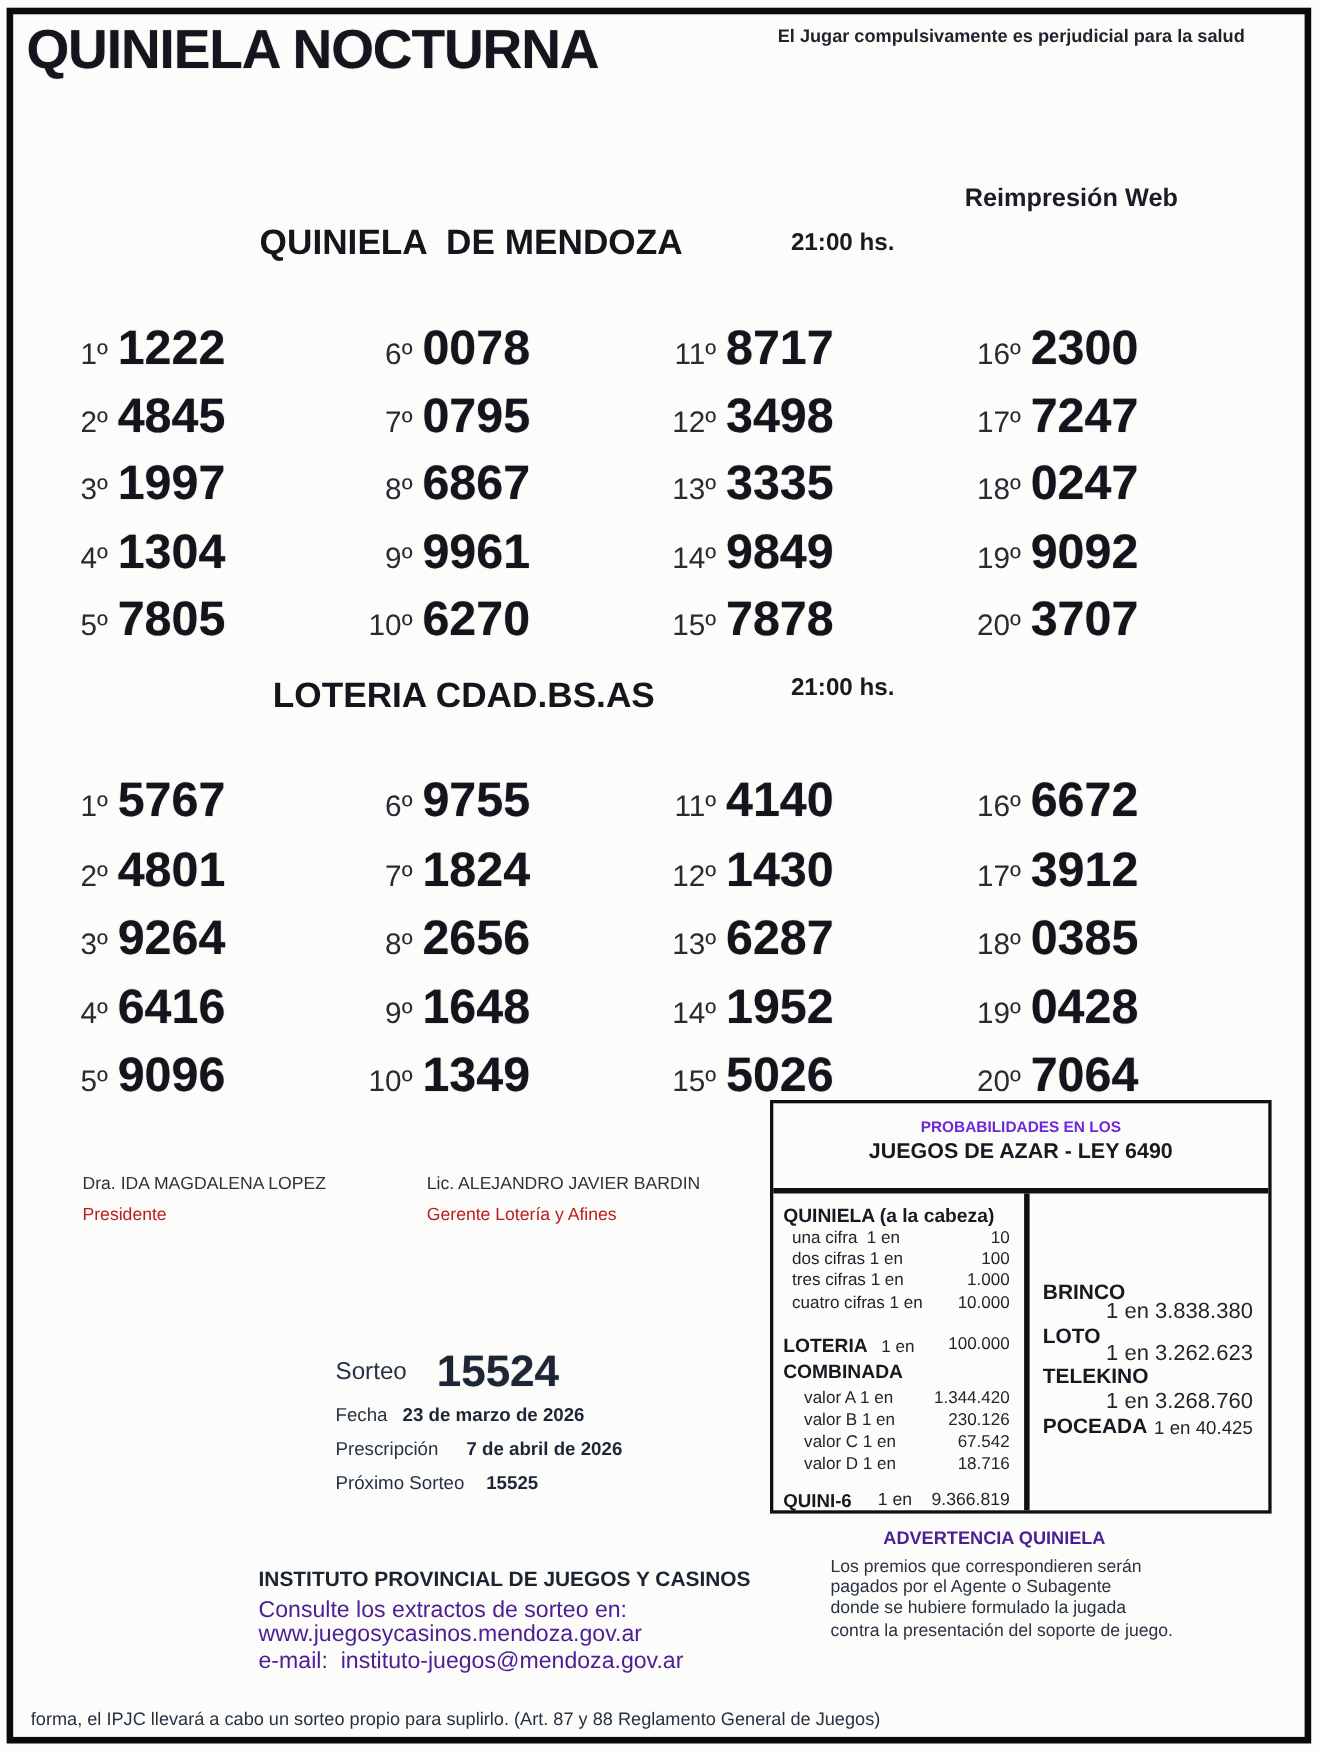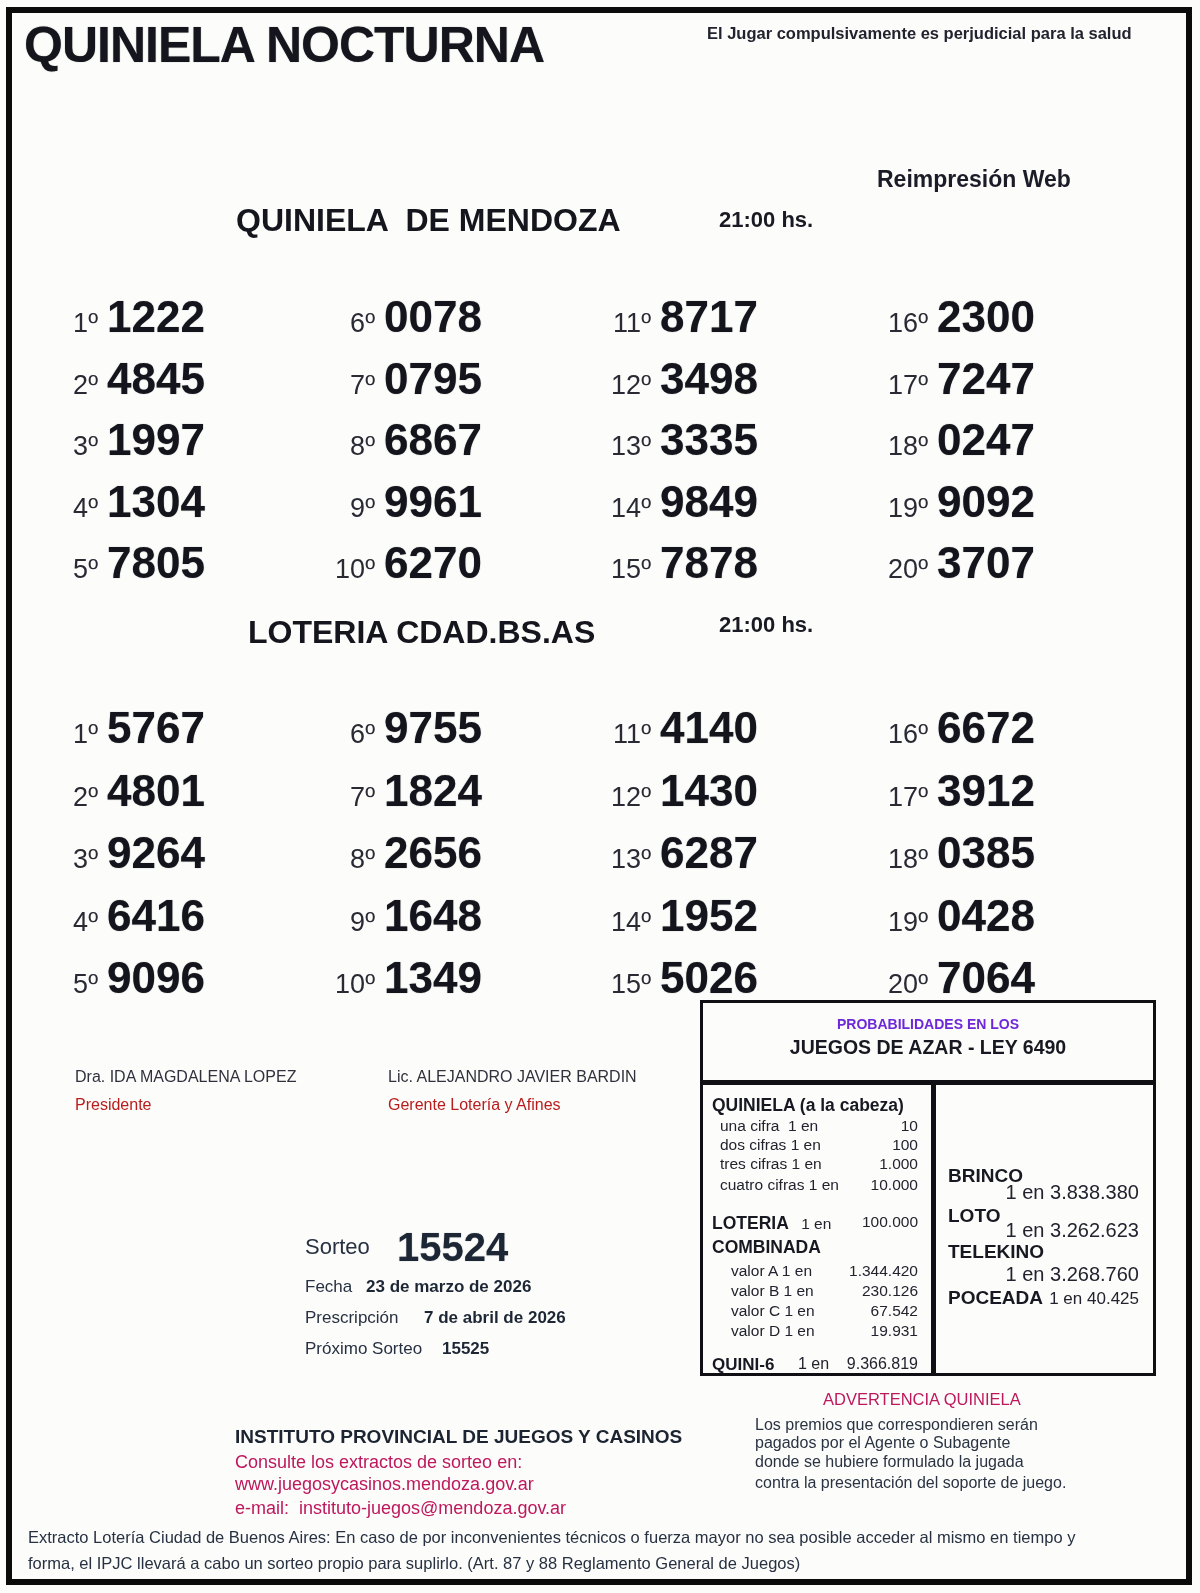--- a/index.html
+++ b/index.html
@@ -32,22 +32,22 @@
   #prob-head{position:absolute;left:0;top:0;width:100%;height:82px;border-bottom:5px solid #101014;box-sizing:border-box;text-align:center;}
   #prob-head .l1{margin-top:13px;font-size:14px;font-weight:700;color:#6d28d9;}
   #prob-head .l2{margin-top:4px;font-size:19.5px;font-weight:700;color:#181822;}
   #prob-divider{position:absolute;left:228px;top:82px;width:5px;bottom:0;background:#101014;}
   .pl{position:absolute;font-size:15.5px;color:#23232f;}
   .pl .val{position:absolute;right:0;}
   .prob-sub{font-size:17.5px;font-weight:700;color:#181822;}
   .game-name{font-size:19px;font-weight:700;color:#181822;}
   .game-val{font-size:20px;color:#23232f;}
   .inst-bold{font-size:19px;font-weight:700;color:#1b2430;}
-  .inst-line{font-size:18px;color:#be185d;}
-  .adv-title{font-size:16.5px;font-weight:400;color:#be185d;margin-left:20px;}
+  .inst-line{font-size:21px;color:#4c1d95;}
+  .adv-title{font-size:16.5px;font-weight:700;color:#4c1d95;}
   .adv-line{font-size:16px;color:#2a3342;}
   .footer-line{font-size:16.5px;color:#273142;}
 </style>
 </head>
 <body>
 
 <div id="page">
   <div id="frame"></div>
 
   <div class="abs page-title" style="left:24px;top:16px;">QUINIELA NOCTURNA</div>
@@ -267,21 +267,21 @@
 
     <div class="pl" style="left:9px;top:210px;width:206px;">
       <span class="prob-sub">LOTERIA</span>
       <span style="margin-left:8px;">1 en</span>
       <span class="val">100.000</span>
     </div>
     <div class="pl prob-sub" style="left:9px;top:234px;">COMBINADA</div>
     <div class="pl" style="left:28px;top:259px;width:187px;"><span>valor A 1 en</span><span class="val">1.344.420</span></div>
     <div class="pl" style="left:28px;top:279px;width:187px;"><span>valor B 1 en</span><span class="val">230.126</span></div>
     <div class="pl" style="left:28px;top:299px;width:187px;"><span>valor C 1 en</span><span class="val">67.542</span></div>
-    <div class="pl" style="left:28px;top:319px;width:187px;"><span>valor D 1 en</span><span class="val">19.931</span></div>
+    <div class="pl" style="left:28px;top:319px;width:187px;"><span>valor D 1 en</span><span class="val">18.716</span></div>
 
     <div class="pl" style="left:9px;top:352px;width:206px;font-size:16px;">
       <span class="prob-sub" style="font-size:17px;">QUINI-6</span>
       <span style="position:absolute;left:86px;">1 en</span>
       <span class="val">9.366.819</span>
     </div>
 
     <div class="pl game-name" style="left:245px;top:162px;">BRINCO</div>
     <div class="pl game-val" style="right:14px;top:178px;">1 en 3.838.380</div>
     <div class="pl game-name" style="left:245px;top:202px;">LOTO</div>
@@ -296,15 +296,14 @@
   <div class="abs adv-line" style="left:755px;top:1416px;">Los premios que correspondieren serán</div>
   <div class="abs adv-line" style="left:755px;top:1434px;">pagados por el Agente o Subagente</div>
   <div class="abs adv-line" style="left:755px;top:1453px;">donde se hubiere formulado la jugada</div>
   <div class="abs adv-line" style="left:755px;top:1474px;">contra la presentación del soporte de juego.</div>
 
   <div class="abs inst-bold" style="left:235px;top:1426px;">INSTITUTO PROVINCIAL DE JUEGOS Y CASINOS</div>
   <div class="abs inst-line" style="left:235px;top:1452px;">Consulte los extractos de sorteo en:</div>
   <div class="abs inst-line" style="left:235px;top:1474px;">www.juegosycasinos.mendoza.gov.ar</div>
   <div class="abs inst-line pre" style="left:235px;top:1498px;">e-mail:  instituto-juegos@mendoza.gov.ar</div>
 
-  <div class="abs footer-line" style="left:28px;top:1528px;width:1140px;">Extracto Lotería Ciudad de Buenos Aires: En caso de por inconvenientes técnicos o fuerza mayor no sea posible acceder al mismo en tiempo y</div>
   <div class="abs footer-line" style="left:28px;top:1554px;width:1140px;">forma, el IPJC llevará a cabo un sorteo propio para suplirlo. (Art. 87 y 88 Reglamento General de Juegos)</div>
 </div>
 
 </body></html>

